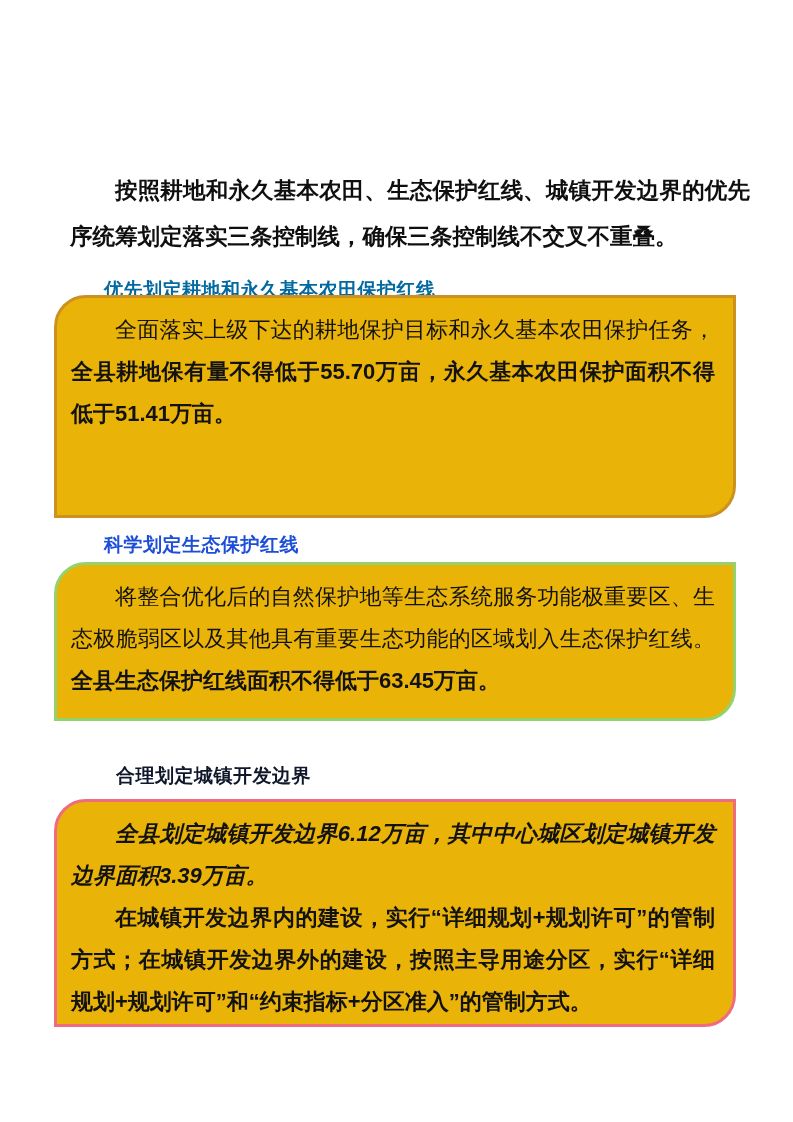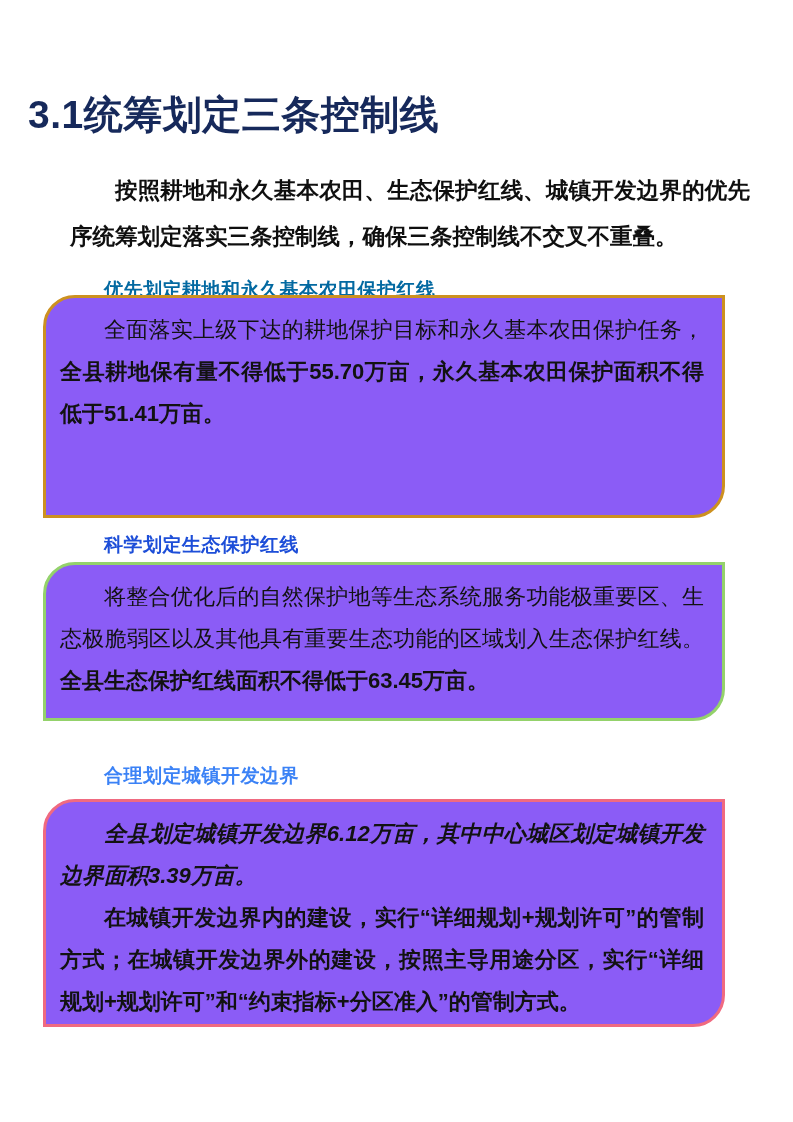--- a/index.html
+++ b/index.html
@@ -23,24 +23,24 @@
     position:absolute;left:62px;top:160px;width:680px;
     font-size:22.5px;font-weight:bold;color:#0f0f0f;
     line-height:46px;text-indent:2em;text-align:justify;margin:8px;
   }
   .sec-label{
     position:absolute;left:104px;
     font-size:19px;font-weight:bold;letter-spacing:0.5px;
   }
   .label-farmland{top:277px;color:#0369a1;}
   .label-eco{top:532px;color:#1d4ed8;}
-  .label-urban{top:763px;color:#3b82f6;}
+  .label-urban{top:763px;color:#0f172a;margin-left:12px;}
   .sec-box{
-    position:absolute;left:43px;width:682px;
-    box-sizing:border-box;background:#8b5cf6;
+    position:absolute;left:54px;width:682px;
+    box-sizing:border-box;background:#eab308;
     border-width:3px;border-style:solid;
     border-radius:32px 0 32px 0;
     padding:11px 18px 0 14px;
   }
   .box-farmland{top:295px;height:223px;border-color:#CD9120;}
   .box-eco{top:562px;height:159px;border-color:#94D26B;}
   .box-urban{top:799px;height:228px;border-color:#F06A80;}
   .sec-box p{
     margin:0;font-size:22px;line-height:42px;
     text-indent:2em;text-align:justify;color:#121212;
@@ -51,21 +51,20 @@
   .hl-orange{color:#F2A317;font-weight:bold;}
   .hl-green{color:#85CF55;font-weight:bold;}
   .hl-pink{color:#EE5A72;font-weight:bold;}
 </style>
 </head>
 <body>
 
 <div class="page">
 
 
-  <h1 class="page-title">3.1统筹划定三条控制线</h1>
 
   <p class="intro">按照耕地和永久基本农田、生态保护红线、城镇开发边界的优先序统筹划定落实三条控制线，确保三条控制线不交叉不重叠。</p>
 
   <div class="sec-label label-farmland">优先划定耕地和永久基本农田保护红线</div>
   <div class="sec-box box-farmland">
     <p><span class="seg-regular">全面落实上级下达的耕地保护目标和永久基本农田保护任务，</span><span class="seg-bold">全县耕地保有量不得低于55.70万亩，永久基本农田保护面积不得低于51.41万亩。</span></p>
   </div>
 
   <div class="sec-label label-eco">科学划定生态保护红线</div>
   <div class="sec-box box-eco">

